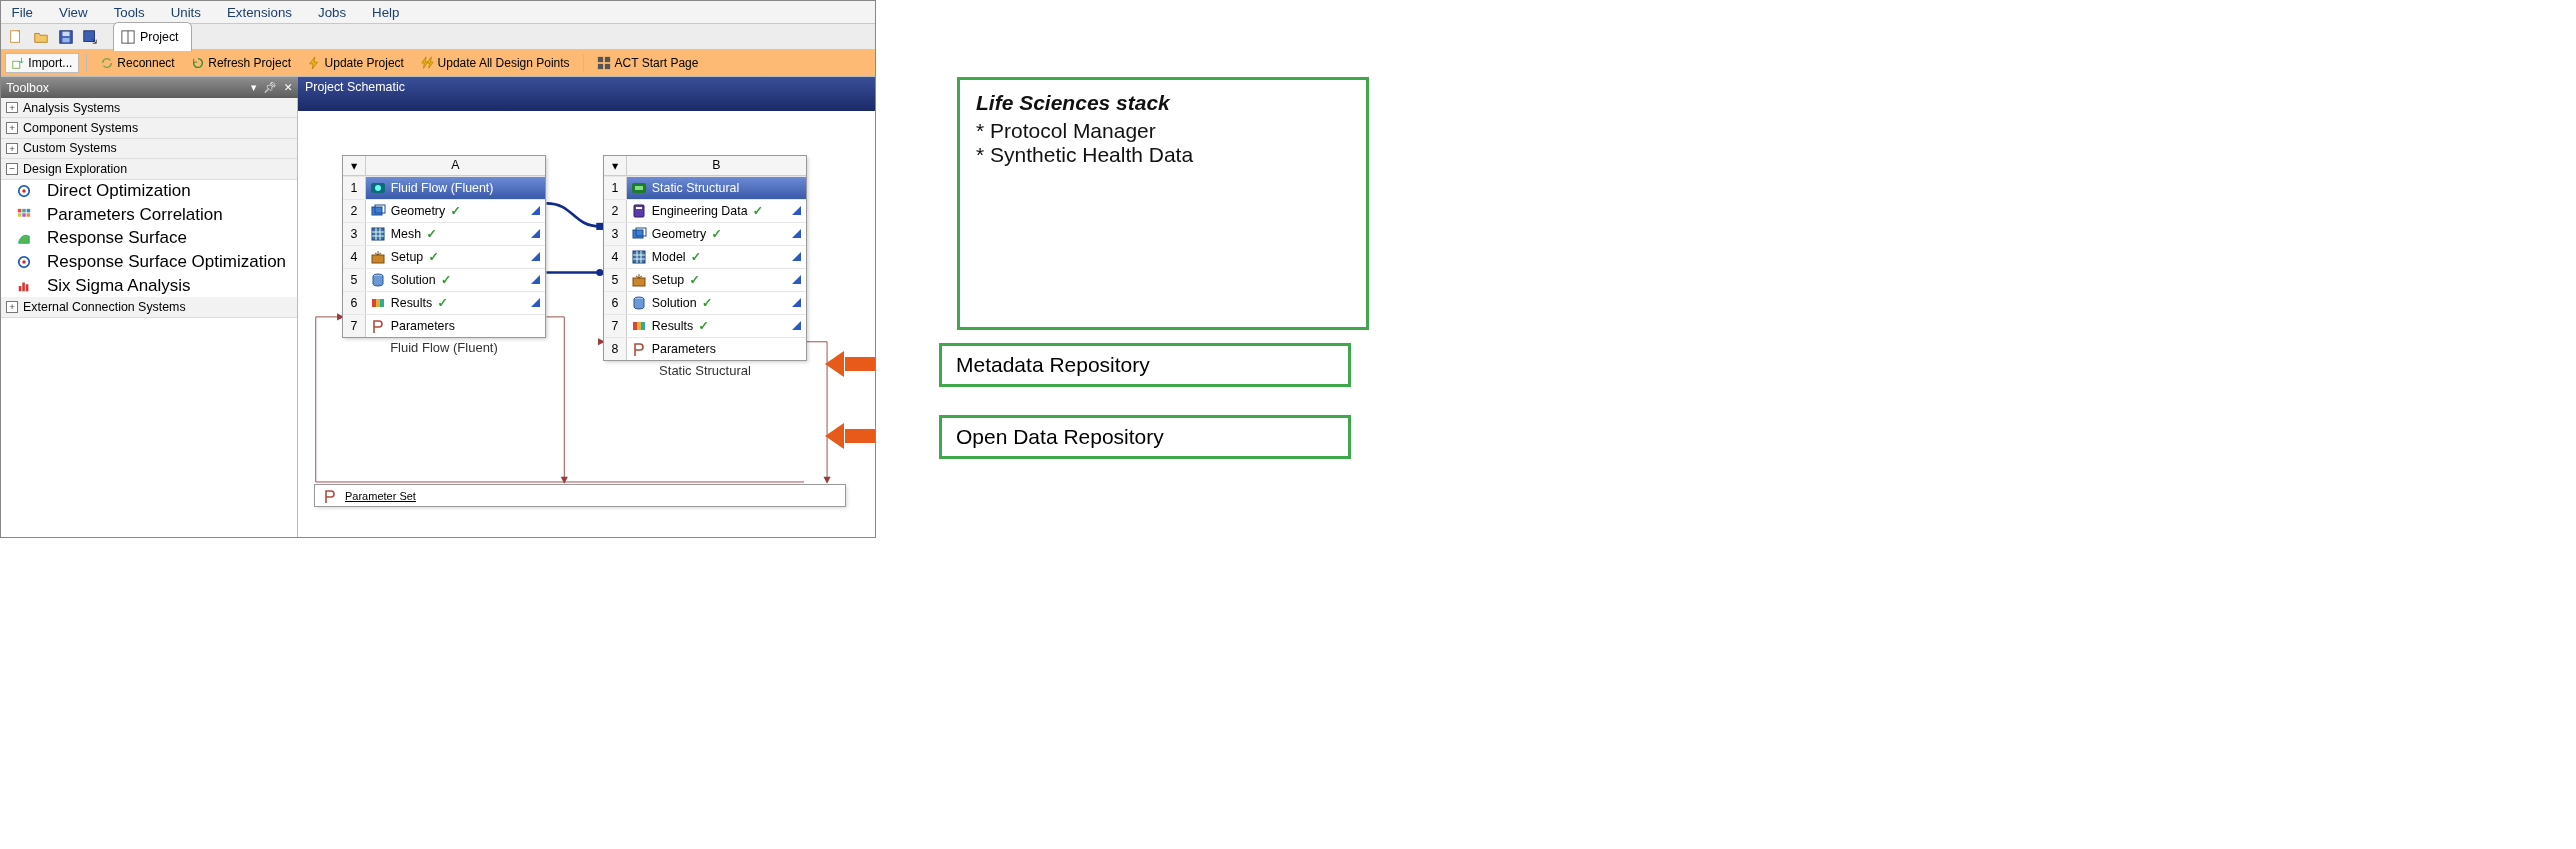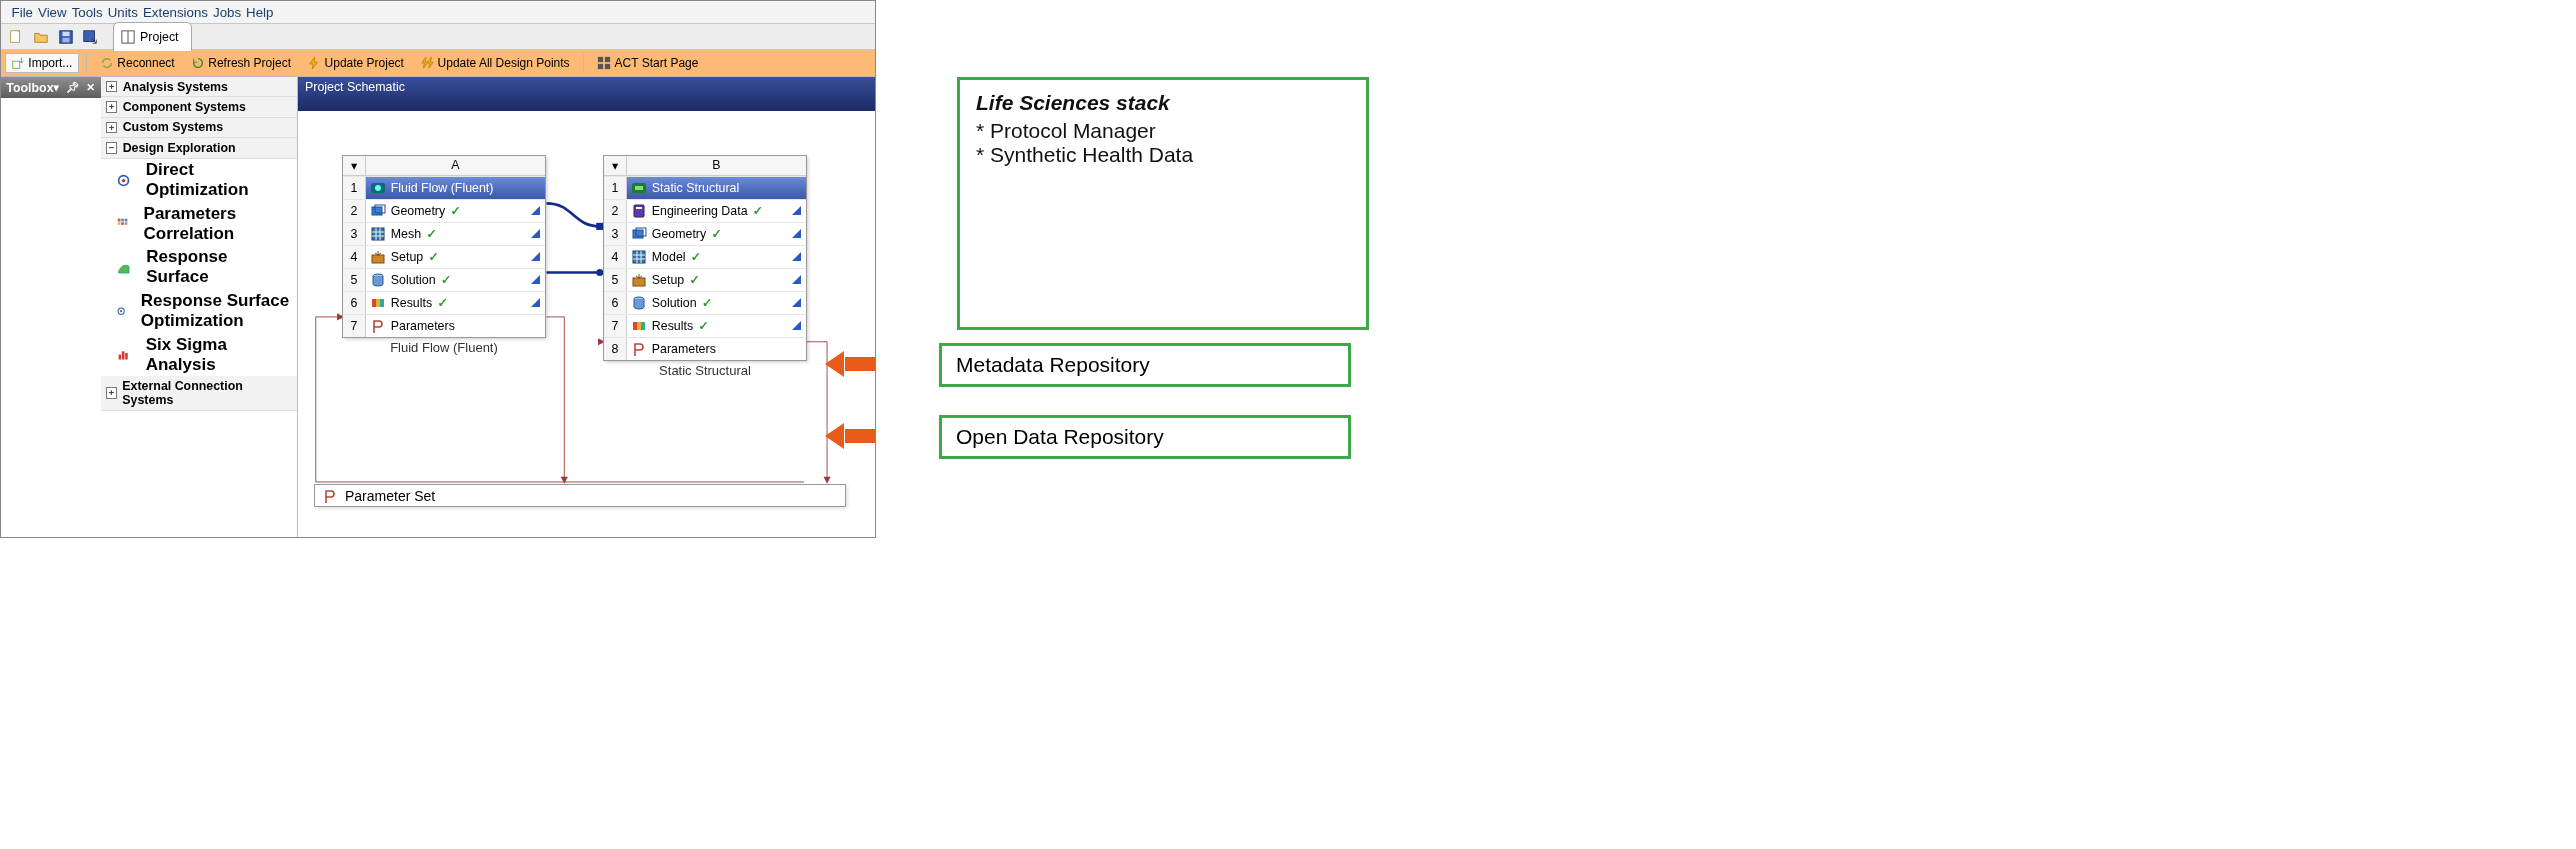--- a/index.html
+++ b/index.html
@@ -16,21 +16,21 @@
   .wb-container {
     position: absolute;
     left: 0;
     top: 0;
     width: 876px;
     border: 0.9px solid #888;
     background: #f0f0f0;
   }
   .menubar {
     display: flex;
-    gap: 5px;
+    gap: 26px;
     padding: 3.5px 10.6px;
     background: #f4f4f4;
     font-size: 13.3px;
     color: #1a3e6e;
   }
   .menubar span { cursor: default; }
   .toolbar-row1 {
     display: flex;
     align-items: center;
     background: #ededed;
@@ -70,23 +70,22 @@
     border:0.9px solid transparent;
     cursor:default;
   }
   .tb2-btn.boxed { border:0.9px solid #bcbcbc; background:#f8f8f8; }
   .tb2-btn svg { width:14px; height:14px; }
   .sep { width:0.9px; height:18px; background:#bbb; margin:0 3.5px; }
 
   .body-row { display:flex; }
   .toolbox {
     width:297px;
-    display:flex; flex-direction:row;
+    display:flex; flex-direction:column;
     background:#fff;
-    font-weight:bold;
   }
   .panel-header {
     display:flex; align-items:center; justify-content:space-between;
     background: linear-gradient(#8f8f8f,#5d5d5d);
     color:#fff;
     font-size:12.4px;
     padding:2.7px 5.3px;
     height:21px;
   }
   .panel-header .hdr-icons { display:flex; gap:7px; font-size:10.6px; }
@@ -171,21 +170,22 @@
   .sys-caption {
     text-align:center; font-size:13px; color:#333; padding:5.3px 0 0;
   }
 
   .param-set {
     position:absolute;
     display:flex; align-items:center; gap:7px;
     background:#fff; border:0.9px solid #999;
     box-shadow: 1.8px 1.8px 3.5px rgba(0,0,0,.15);
     padding:2.7px 7px;
-    font-size:14px;
+    font-size:11px;
+    text-decoration:underline;
   }
 
   
   .annot-box {
     position:absolute;
     border:3.5px solid #3fa84a;
     background:#fff;
     padding:10.6px 16px;
     font-family: Helvetica, Arial, sans-serif;
     font-size:21px;

